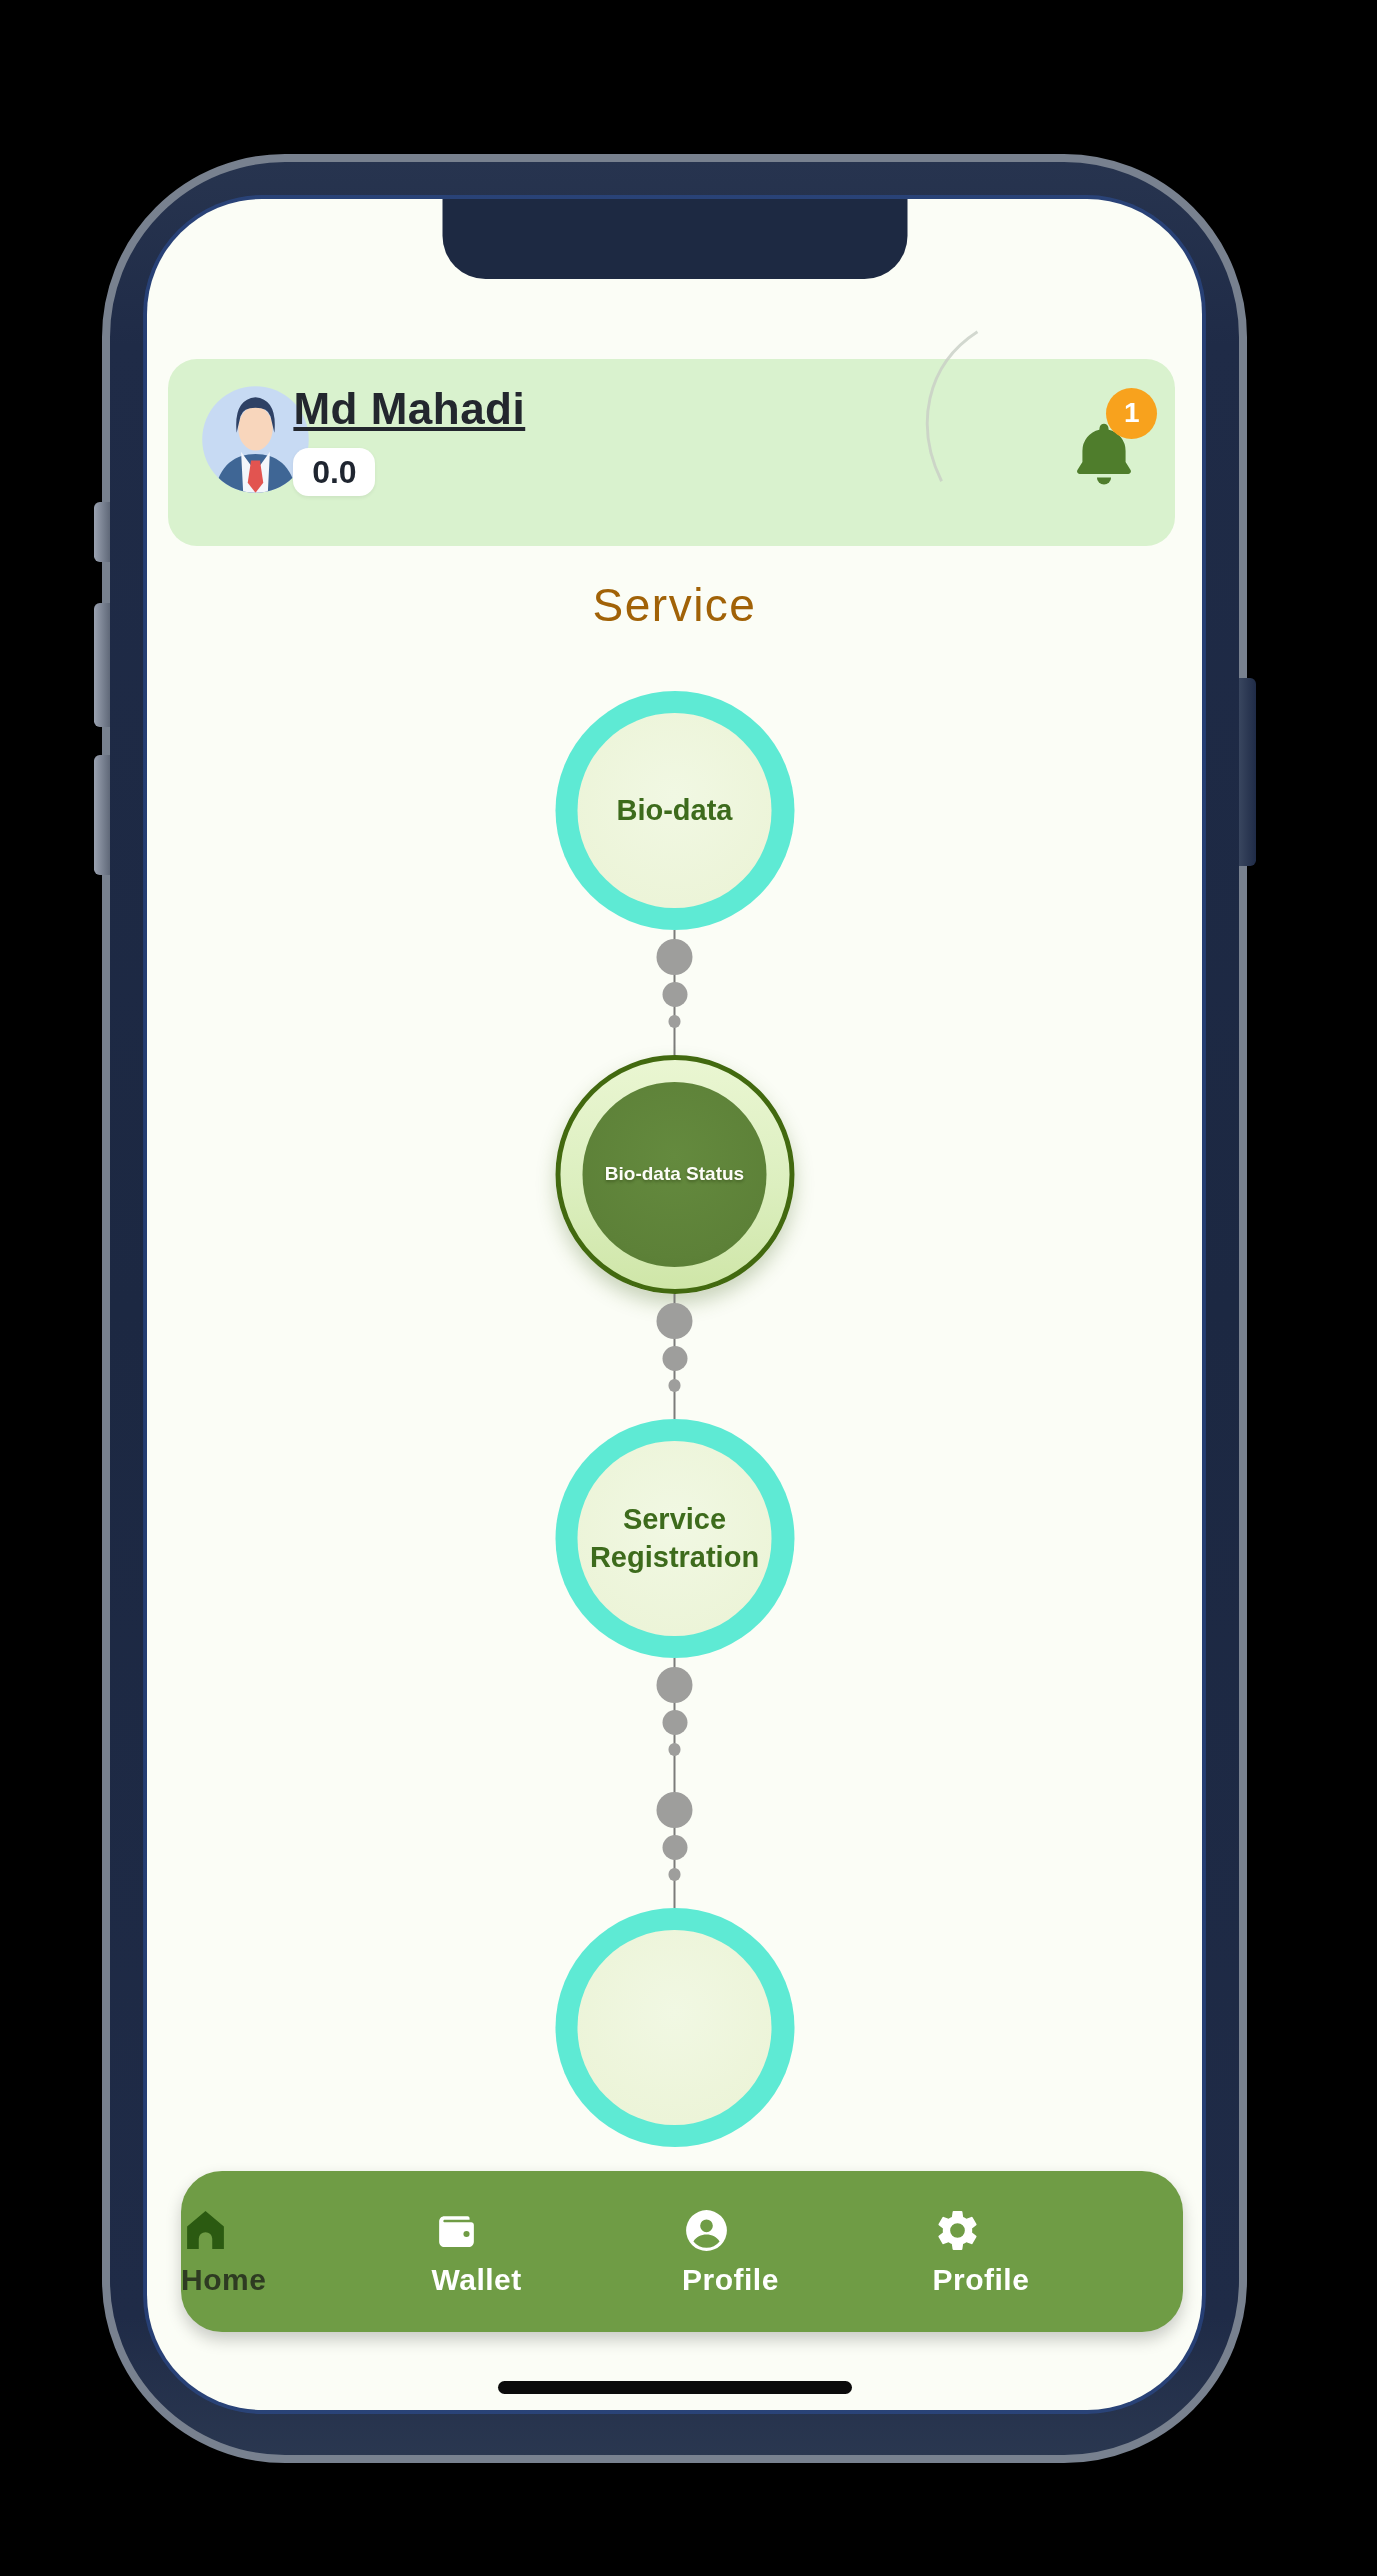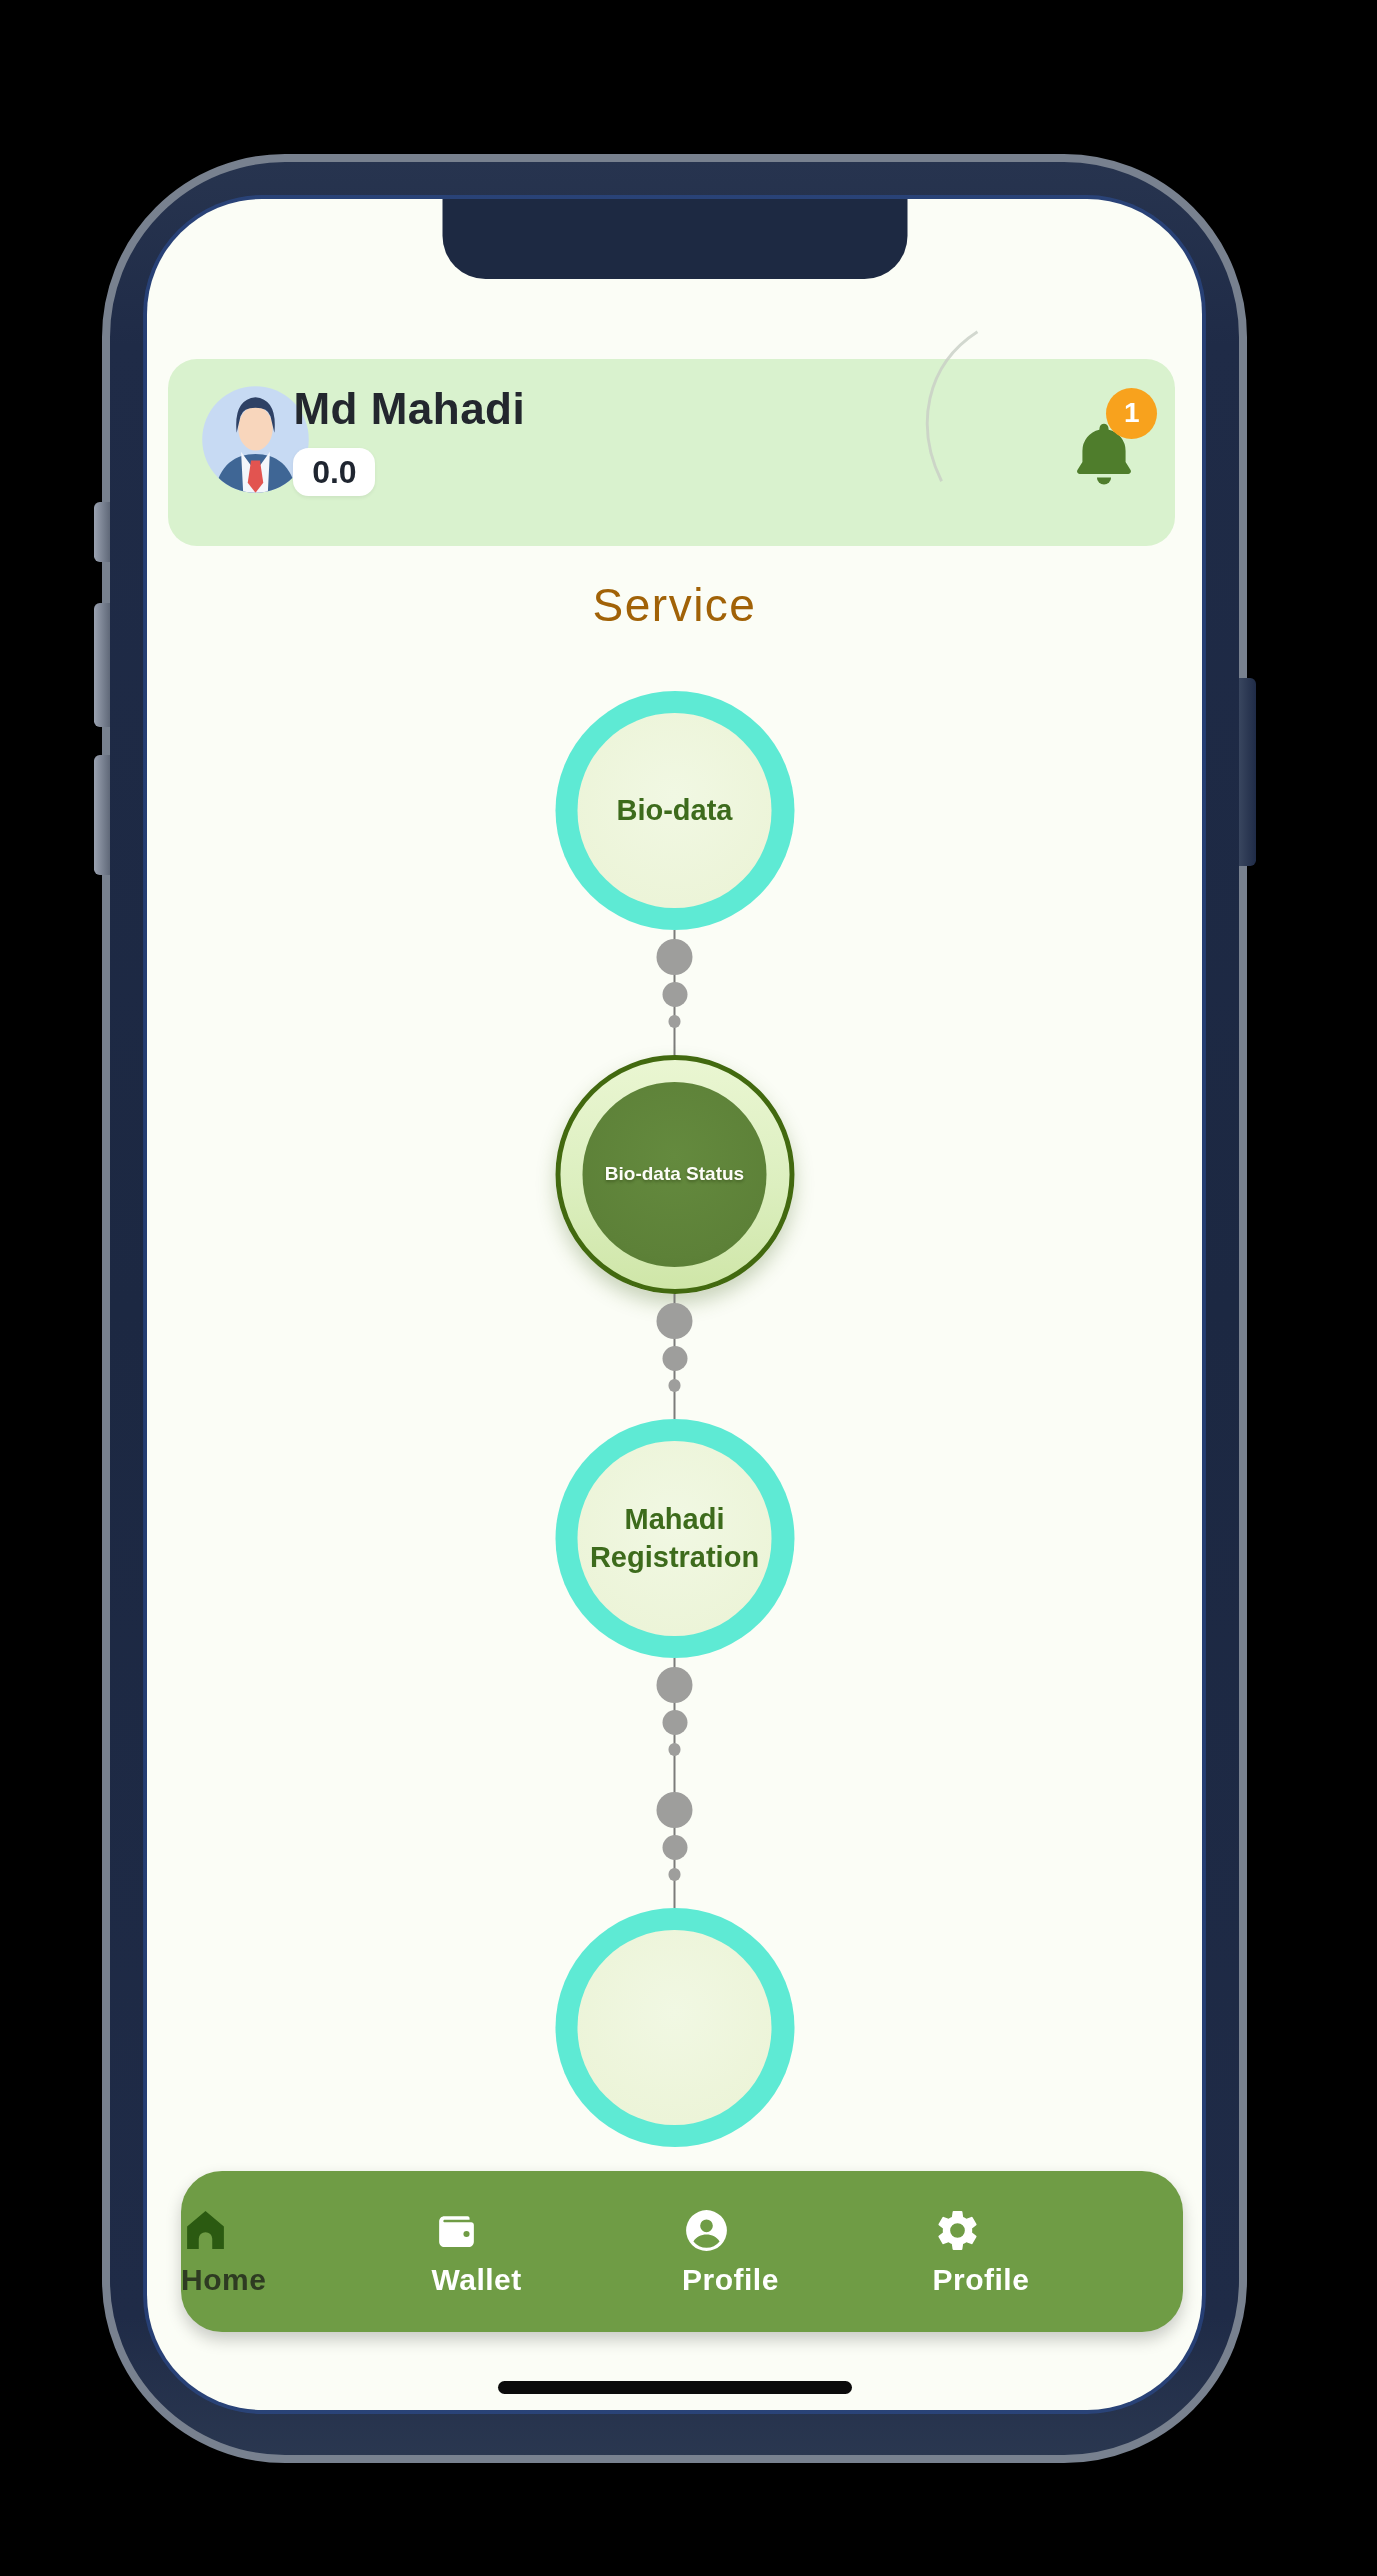--- a/index.html
+++ b/index.html
@@ -33,21 +33,21 @@
   }
   
   .header-card{
     position:absolute;left:21.4px;top:160px;width:1007px;height:187px;
     background:#d9f2ce;border-radius:29px;z-index:2;
   }
   .deco-arc{position:absolute;right:173px;top:-35px;opacity:.8;}
   .avatar{position:absolute;left:32px;top:25px;width:111px;height:111px;}
   .user-name{
     position:absolute;left:125px;top:25px;font-size:44px;font-weight:800;
-    color:#23272e;letter-spacing:0.5px;white-space:nowrap;
+    color:#23272e;letter-spacing:0.5px;white-space:nowrap;text-decoration:underline;
   }
   .balance-pill{
     position:absolute;left:125px;top:89px;width:82px;height:48px;background:#fff;
     border-radius:15.6px;display:flex;align-items:center;justify-content:center;
     font-size:32px;font-weight:700;color:#1f2530;box-shadow:0 1.9px 3.9px rgba(0,0,0,.06);
   }
   .bell-wrap{position:absolute;left:897px;top:27px;width:109px;height:115px;cursor:pointer;}
   .bell-wrap svg{position:absolute;left:1.9px;top:31px;}
   .notification-badge{
     position:absolute;left:41px;top:1.9px;width:51px;height:51px;border-radius:50%;
@@ -177,21 +177,21 @@
         <div class="step-label">Bio-data Status</div>
       </div>
 
       <div class="connector">
         <div class="dot dot-lg"></div>
         <div class="dot dot-md"></div>
         <div class="dot dot-sm"></div>
       </div>
 
       <div class="step-circle">
-        <div class="step-label">Mahadi Registration</div>
+        <div class="step-label">Service Registration</div>
       </div>
 
       <div class="connector">
         <div class="dot dot-lg"></div>
         <div class="dot dot-md"></div>
         <div class="dot dot-sm"></div>
       </div>
 
 
       <div class="connector">

